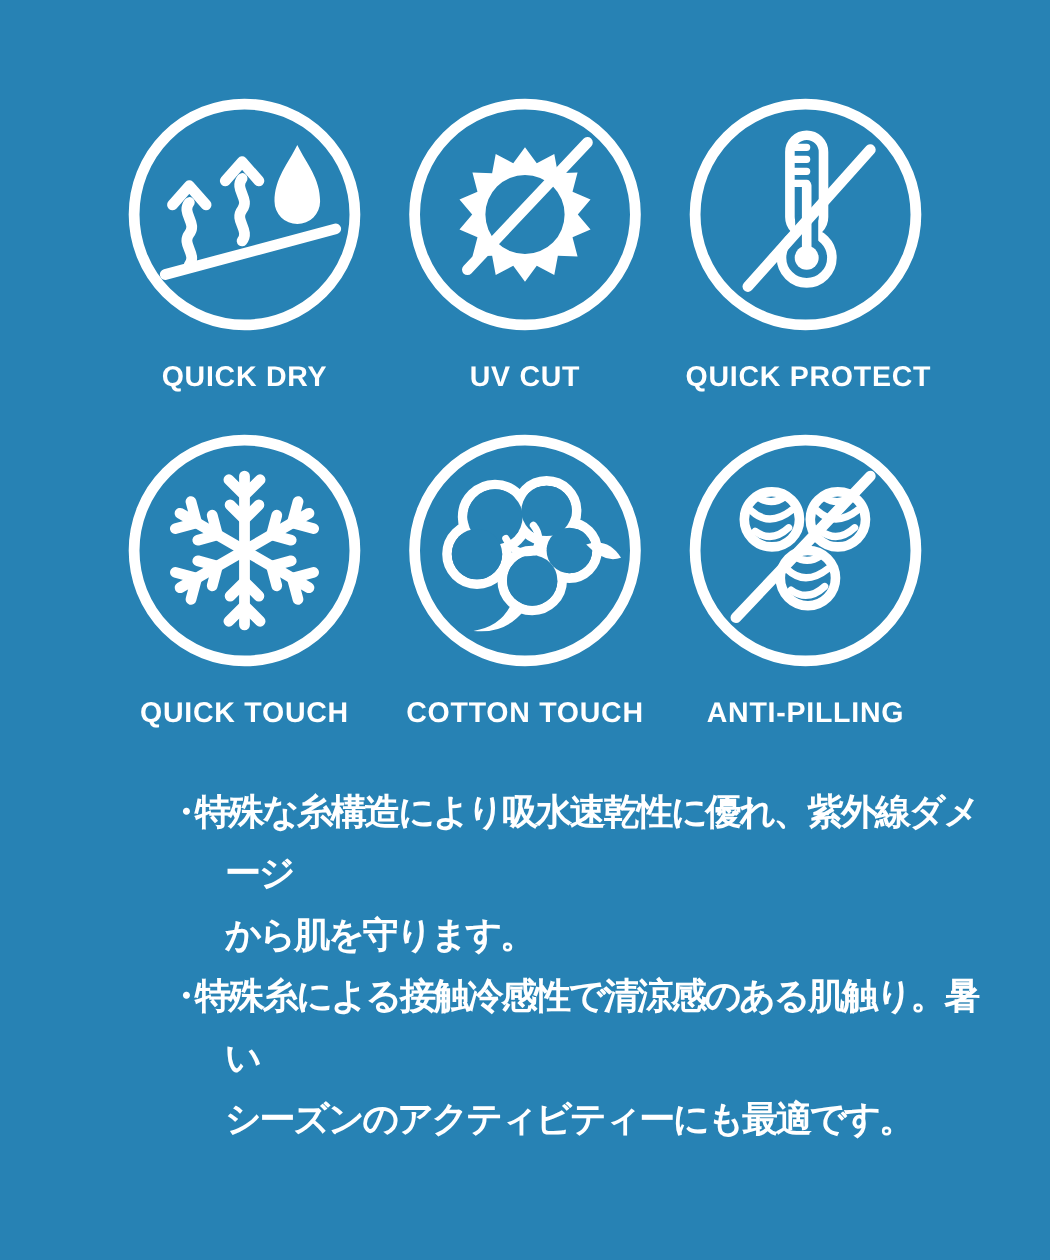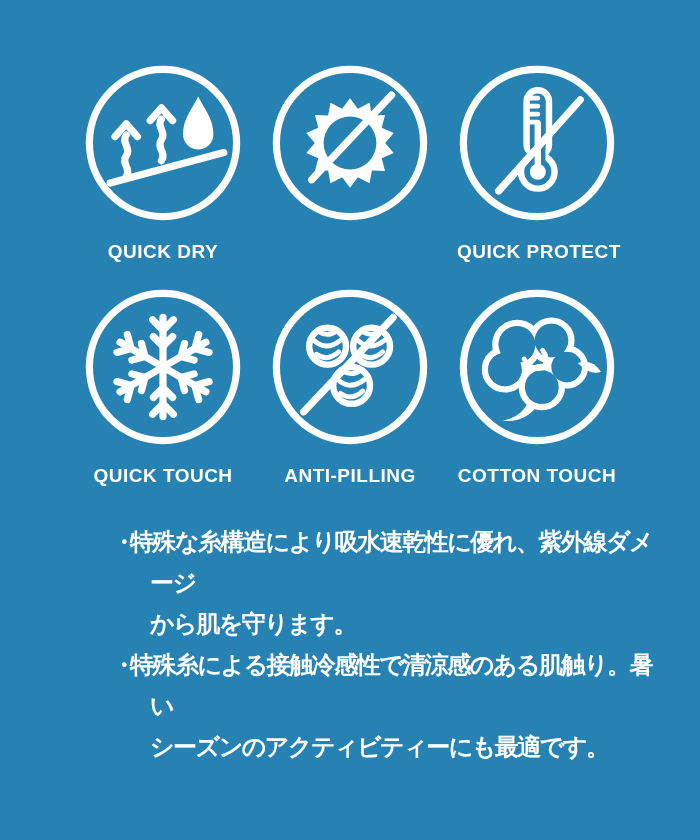--- a/index.html
+++ b/index.html
@@ -72,20 +72,21 @@
     </svg>
     <div class="feature-label">QUICK DRY</div>
   </div>
 
   <div class="feature-cell">
     <svg viewBox="0 0 100 100" aria-hidden="true">
       <circle class="st" cx="50" cy="50" r="46"></circle>
       <path class="fw" fill-rule="evenodd" d="M72,50 L77.3,56.2 L69.8,59.5 L71.9,67.5 L63.7,67.2 L62.2,75.2 L54.9,71.4 L50,78 L45.1,71.4 L37.8,75.2 L36.3,67.2 L28.1,67.5 L30.2,59.5 L22.7,56.2 L28,50 L22.7,43.8 L30.2,40.5 L28.1,32.5 L36.3,32.8 L37.8,24.8 L45.1,28.6 L50,22 L54.9,28.6 L62.2,24.8 L63.7,32.8 L71.9,32.5 L69.8,40.5 L77.3,43.8 Z M50,33.5 a16.5,16.5 0 1 0 0,33 a16.5,16.5 0 1 0 0,-33 Z"></path>
       <path class="st" d="M26,73 L76,20"></path>
     </svg>
+    <div class="feature-label">UV CUT</div>
   </div>
 
   <div class="feature-cell">
     <svg viewBox="0 0 100 100" aria-hidden="true">
       <circle class="st" cx="50" cy="50" r="46"></circle>
       <circle class="st4" cx="50.5" cy="68" r="10.5"></circle>
       <rect class="st4" x="43.5" y="17" width="14" height="41" rx="7"></rect>
       <rect class="fbg" x="45.7" y="50.5" width="9.6" height="11"></rect>
       <path class="thin" d="M45.5,22 h5 M45.5,27 h5 M45.5,32 h5 M45.5,37 h5" stroke-width="2.5"></path>
       <path class="st4" d="M50.5,38 L50.5,64"></path>
@@ -110,34 +111,20 @@
         <use href="#flake-arm" transform="rotate(240 50 50)"></use>
         <use href="#flake-arm" transform="rotate(300 50 50)"></use>
       </g>
     </svg>
     <div class="feature-label">QUICK TOUCH</div>
   </div>
 
   <div class="feature-cell">
     <svg viewBox="0 0 100 100" aria-hidden="true">
       <circle class="st" cx="50" cy="50" r="46"></circle>
-      <circle class="st4" cx="36" cy="37" r="11.5"></circle>
-      <path class="thin" d="M27.5,33.5 Q35,40.5 44.5,33 M29,42 Q36,47 43,40.5 M30.5,28 Q36,31.5 41.5,27.5"></path>
-      <circle class="st4" cx="63.5" cy="37" r="11.5"></circle>
-      <path class="thin" d="M55,33.5 Q62.5,40.5 72,33 M56.5,42 Q63.5,47 70.5,40.5 M58,28 Q63.5,31.5 69,27.5"></path>
-      <circle class="st4" cx="51" cy="61.5" r="11.5"></circle>
-      <path class="thin" d="M42.5,58 Q50,65 59.5,57.5 M44,66.5 Q51,71.5 58,65 M45.5,52.5 Q51,56 56.5,52"></path>
-      <path class="st" d="M21,78 L77,19"></path>
-    </svg>
-    <div class="feature-label">ANTI-PILLING</div>
-  </div>
-
-  <div class="feature-cell">
-    <svg viewBox="0 0 100 100" aria-hidden="true">
-      <circle class="st" cx="50" cy="50" r="46"></circle>
       <g class="st4">
         <circle cx="37.5" cy="36" r="13.5"></circle>
         <circle cx="59" cy="33.5" r="12.5"></circle>
         <circle cx="68.5" cy="50" r="11.5"></circle>
         <circle cx="53" cy="62.5" r="12.5"></circle>
         <circle cx="30" cy="51.5" r="12.5"></circle>
       </g>
       <g class="fbg">
         <circle cx="37.5" cy="36" r="11.5"></circle>
         <circle cx="59" cy="33.5" r="10.5"></circle>
@@ -145,20 +132,34 @@
         <circle cx="53" cy="62.5" r="10.5"></circle>
         <circle cx="30" cy="51.5" r="10.5"></circle>
       </g>
       <path class="thin" d="M42,45 Q45.5,52.5 54,50.5 M54,50.5 Q57.5,44.5 53.5,39.5" stroke-width="3.2"></path>
       <path class="fw" d="M75.5,47.5 Q83,55.5 90,53 Q84.5,44.5 75.5,47.5 Z"></path>
       <path class="fw" d="M45,70.5 Q41,81.5 28.5,83.5 Q42,85 50,74.5 Q47.5,71.5 45,70.5 Z"></path>
     </svg>
     <div class="feature-label">COTTON TOUCH</div>
   </div>
 
+  <div class="feature-cell">
+    <svg viewBox="0 0 100 100" aria-hidden="true">
+      <circle class="st" cx="50" cy="50" r="46"></circle>
+      <circle class="st4" cx="36" cy="37" r="11.5"></circle>
+      <path class="thin" d="M27.5,33.5 Q35,40.5 44.5,33 M29,42 Q36,47 43,40.5 M30.5,28 Q36,31.5 41.5,27.5"></path>
+      <circle class="st4" cx="63.5" cy="37" r="11.5"></circle>
+      <path class="thin" d="M55,33.5 Q62.5,40.5 72,33 M56.5,42 Q63.5,47 70.5,40.5 M58,28 Q63.5,31.5 69,27.5"></path>
+      <circle class="st4" cx="51" cy="61.5" r="11.5"></circle>
+      <path class="thin" d="M42.5,58 Q50,65 59.5,57.5 M44,66.5 Q51,71.5 58,65 M45.5,52.5 Q51,56 56.5,52"></path>
+      <path class="st" d="M21,78 L77,19"></path>
+    </svg>
+    <div class="feature-label">ANTI-PILLING</div>
+  </div>
+
 </div>
 
 <div class="features-text">
   <p class="bullet-item"><span class="bullet">・</span><span class="bullet-text">特殊な糸構造により吸水速乾性に優れ、紫外線ダメージ
 から肌を守ります。</span></p>
   <p class="bullet-item"><span class="bullet">・</span><span class="bullet-text">特殊糸による接触冷感性で清涼感のある肌触り。暑い
 シーズンのアクティビティーにも最適です。</span></p>
 </div>
 
 </body></html>

